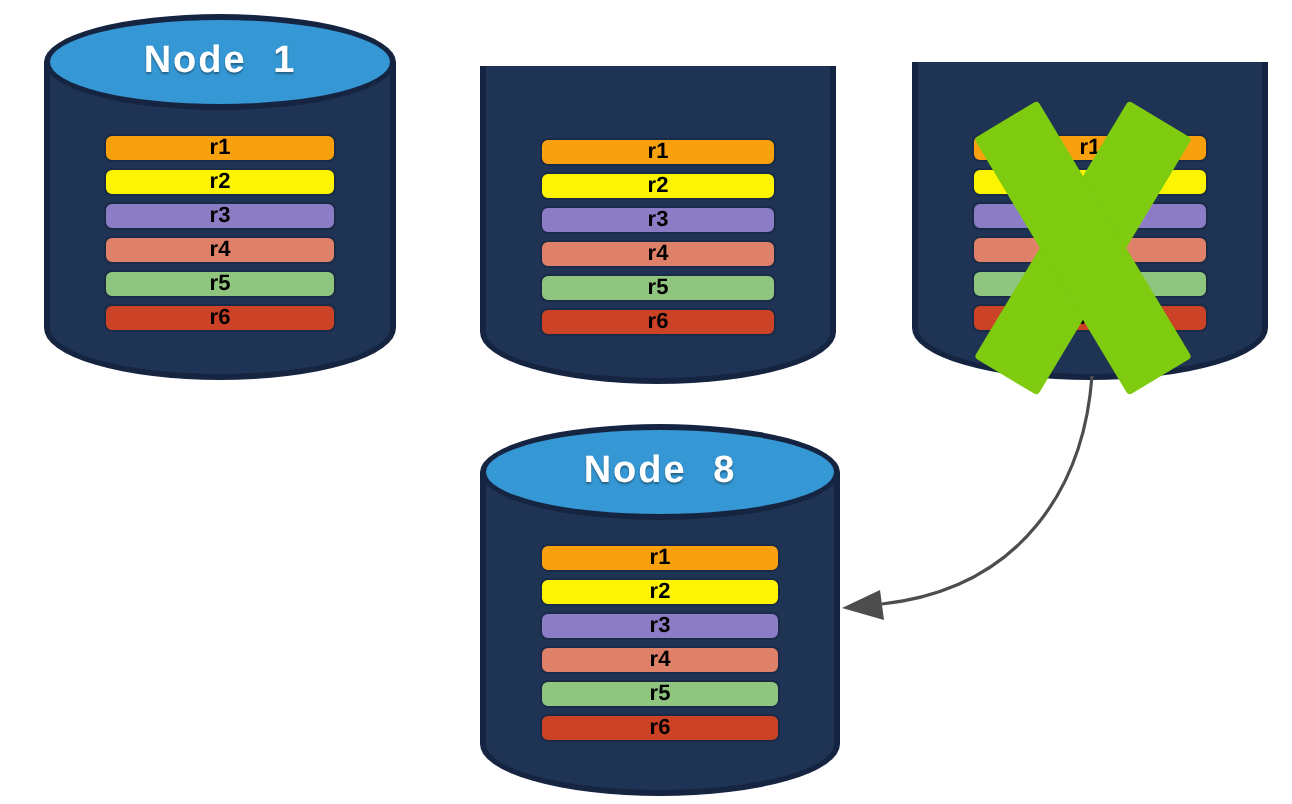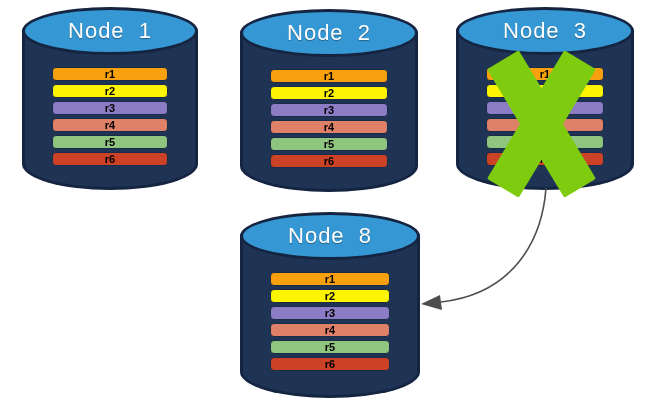--- a/index.html
+++ b/index.html
@@ -18,21 +18,21 @@
   }
   .cyl-top{
     position:absolute;left:0;right:0;top:0;height:48px;
     background:var(--top);
     border:3px solid var(--rim);
     border-radius:50%;
     box-sizing:border-box;
     display:flex;align-items:center;justify-content:center;
   }
   .cyl-title{
-    color:#ffffff;font-weight:normal;font-size:22px;letter-spacing:1px;word-spacing:7px;
+    color:#ffffff;font-weight:bold;font-size:19px;letter-spacing:1px;word-spacing:7px;
     text-shadow:0 1px 1px rgba(0,0,0,0.35);
   }
   .rows{
     position:absolute;left:30px;right:30px;top:60px;
     display:flex;flex-direction:column;gap:3px;
   }
   .row{
     height:14px;border-radius:4px;border:1px solid #1a2b47;
     display:flex;align-items:center;justify-content:center;
     font-size:11px;font-weight:bold;color:#000;line-height:14px;
@@ -62,38 +62,32 @@
       <div class="row" style="background: rgb(252, 244, 3);">r2</div>
       <div class="row" style="background: rgb(140, 124, 198);">r3</div>
       <div class="row" style="background: rgb(223, 128, 104);">r4</div>
       <div class="row" style="background: rgb(144, 197, 127);">r5</div>
       <div class="row" style="background: rgb(204, 66, 38);">r6</div>
     </div>
   </div>
 
   <div class="node" style="left:240px;top:9px;width:178px;height:183px;">
     <div class="cyl-body"></div>
-    <div class="cyl-top">
-      <span class="cyl-title">Node 2</span>
-    </div>
     <div class="rows">
       <div class="row" style="background: rgb(249, 160, 15);">r1</div>
       <div class="row" style="background: rgb(252, 244, 3);">r2</div>
       <div class="row" style="background: rgb(140, 124, 198);">r3</div>
       <div class="row" style="background: rgb(223, 128, 104);">r4</div>
       <div class="row" style="background: rgb(144, 197, 127);">r5</div>
       <div class="row" style="background: rgb(204, 66, 38);">r6</div>
     </div>
   </div>
 
   <div class="node" style="left:456px;top:7px;width:178px;height:183px;">
     <div class="cyl-body"></div>
-    <div class="cyl-top">
-      <span class="cyl-title">Node 3</span>
-    </div>
     <div class="rows">
       <div class="row" style="background: rgb(249, 160, 15);">r1</div>
       <div class="row" style="background: rgb(252, 244, 3);">r2</div>
       <div class="row" style="background: rgb(140, 124, 198);">r3</div>
       <div class="row" style="background: rgb(223, 128, 104);">r4</div>
       <div class="row" style="background: rgb(144, 197, 127);">r5</div>
       <div class="row" style="background: rgb(204, 66, 38);">r6</div>
     </div>
     <div class="xmark">
       <div class="xbar a"></div>

